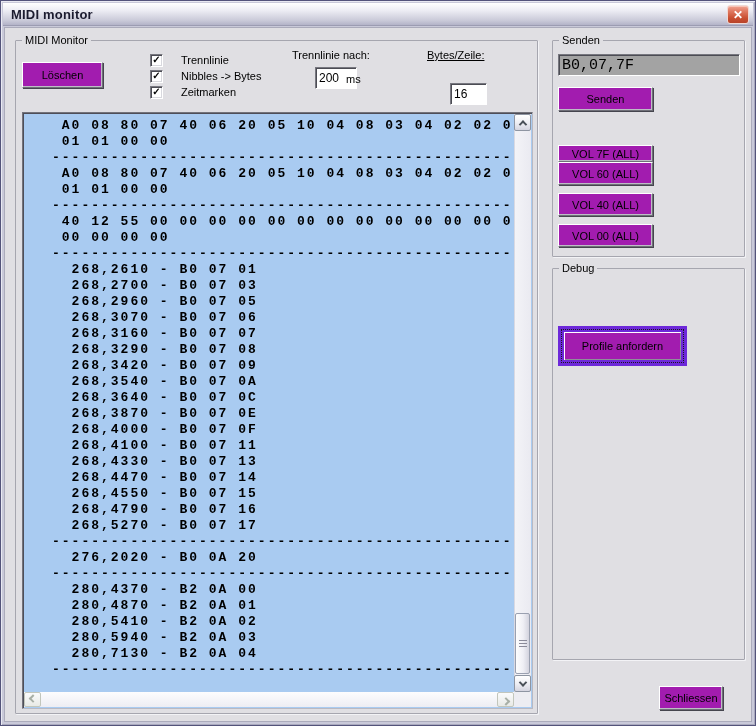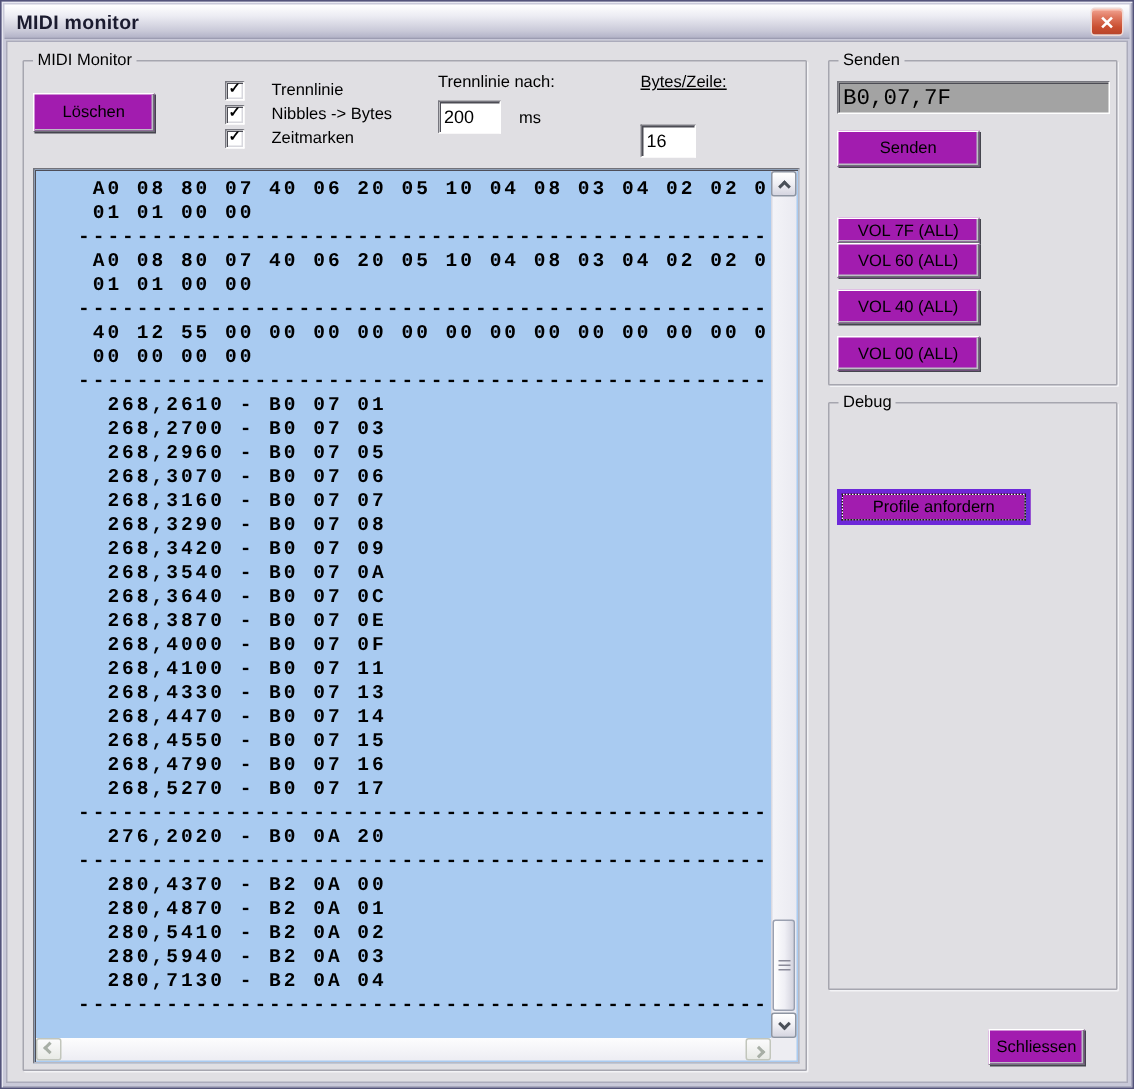--- a/index.html
+++ b/index.html
@@ -69,22 +69,22 @@
     display:flex; align-items:center; justify-content:center;
     white-space:nowrap;
   }
   .btn-loeschen { left:6px; top:21px; width:81px; height:26px; }
   .btn-senden   { left:5px; top:46px; width:95px; height:24px; }
   .btn-vol0 { left:5px; top:104px;  width:95px; height:17px; }
   .btn-vol1 { left:5px; top:121px; width:95px; height:23px; }
   .btn-vol2 { left:5px; top:152px; width:95px; height:23px; }
   .btn-vol3 { left:5px; top:183px; width:95px; height:23px; }
   .btn-konfig  { left:5px; top:25px; width:129px; height:24px; }
-  .btn-profile { left:5px; top:57px; width:129px; height:24px;
-    border:3px solid #6d28d9;
+  .btn-profile { left:5px; top:57px; width:129px; height:40px;
+    border:6px solid #6d28d9;
     box-shadow: inset 1px 1px 0 #FFFFFF, inset -1px -1px 0 #8F8F98;
     outline:1px dotted #1A1A1A; outline-offset:-4px;
   }
   .btn-schliessen { left:658px; top:685px; width:64px; height:24px; }
 
   
   .cbrow { position:absolute; left:134px; height:14px; display:flex; align-items:center; cursor:pointer; }
   .cbrow.r0 { top:12px; } .cbrow.r1 { top:28px; } .cbrow.r2 { top:44px; }
   .cbbox {
     width:13px; height:13px; background:#FFFFFF;
@@ -100,20 +100,21 @@
   .lab-trenn { left:276px; top:8px; }
   .lab-bytes { left:411px; top:8px;text-decoration:underline; }
   .lab-ms    { left:330px; top:32px; }
   .tinput {
     position:absolute; height:22px;
     background:#FFFFFF;
     border:1px solid; border-color:#77777F #FFFFFF #FFFFFF #77777F;
     box-shadow: inset 1px 1px 0 #4C4C54;
     font-family:"Liberation Sans", sans-serif; font-size:12px; color:#000;
     padding:2px 3px;
+    margin-left:23px;
   }
   .in-trenn { left:276px; top:26px; width:42px; }
   .in-bytes { left:411px; top:42px; width:37px; }
   .in-send  {
     left:5px; top:13px; width:182px; height:22px; position:absolute;
     background:#a3a3a3;
     border:1px solid; border-color:#77777F #FFFFFF #FFFFFF #77777F;
     box-shadow: inset 1px 1px 0 #4C4C54;
     font-family:"Liberation Mono", monospace; font-size:15px; color:#000;
     padding:1px 3px;

